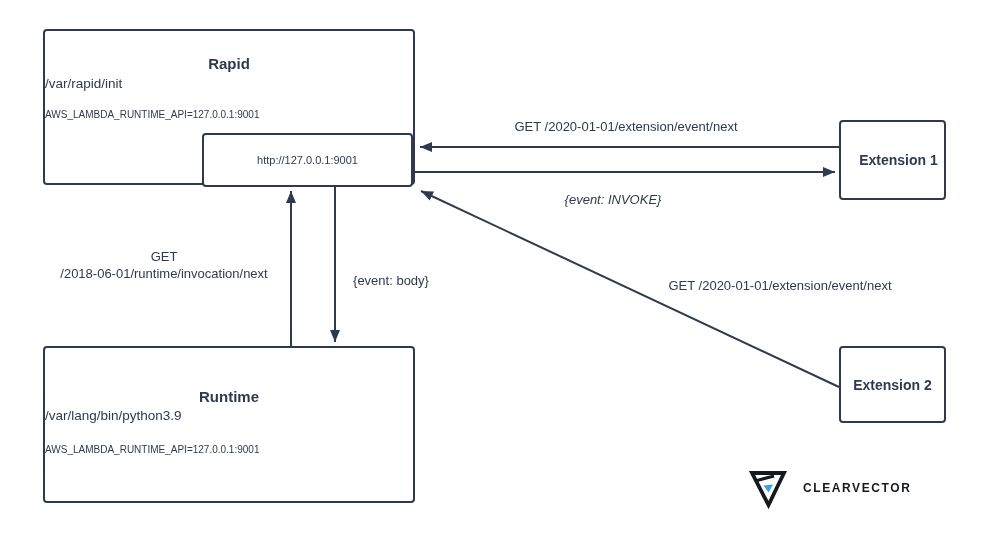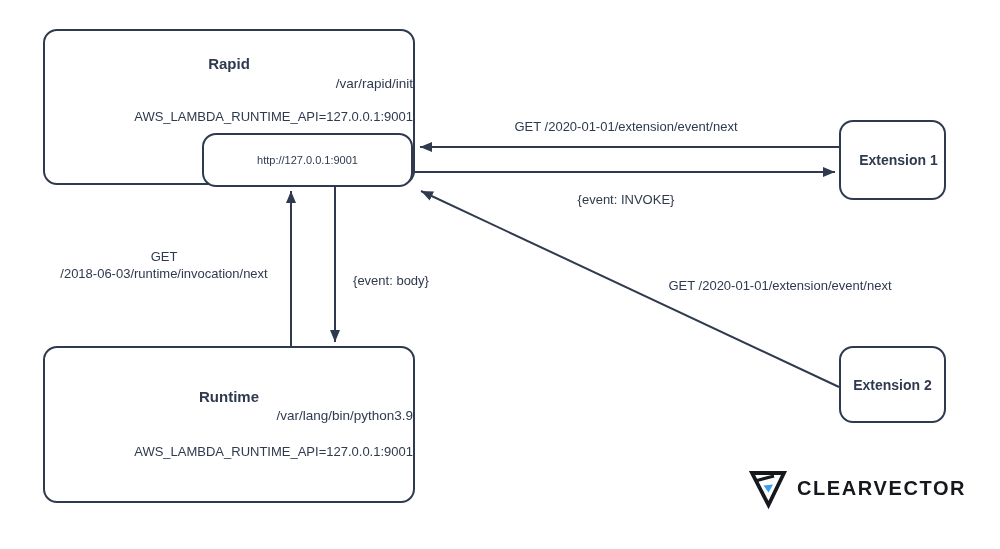--- a/index.html
+++ b/index.html
@@ -17,38 +17,38 @@
     font-family: "Liberation Sans", sans-serif;
     color: var(--text);
     overflow: hidden;
   }
   .canvas { position: absolute; inset: 0; }
 
   .node {
     position: absolute;
     background: var(--background);
     border: 2px solid var(--stroke);
-    border-radius: 14px;
+    border-radius: 4px;
   }
   .node-title {
     position: absolute; left: 0; right: 0;
     text-align: center;
     font-weight: bold; font-size: 15px;
     color: var(--text);
   }
   .node-sub {
     position: absolute; left: 0; right: 0;
-    text-align: right;
+    text-align: left;
     font-size: 13.5px;
     color: var(--text);
   }
   .node-env {
     position: absolute; left: 0; right: 0;
-    text-align: right;
-    font-size: 13px;
+    text-align: left;
+    font-size: 10px;
     color: var(--text);
     white-space: nowrap;
   }
   .node-center {
     display: flex; align-items: center; justify-content: center;
     font-size: 11px;
   }
   .node-center.bold { font-weight: bold; font-size: 14px; }
 
   .edge-label {
@@ -64,22 +64,22 @@
   svg.wires line, svg.wires path.wire { stroke: var(--stroke); stroke-width: 2; fill: none; }
   svg.wires marker path { fill: var(--stroke); stroke: none; }
 
   .logo {
     position: absolute; left: 748px; top: 464px;
     height: 48px; display: flex; align-items: center;
   }
   .logo-mark path { stroke: var(--logo-text); fill: none; }
   .logo-mark polygon.accent { fill: var(--logo-accent); }
   .logo-word {
-    margin-left: 9px;
-    font-size: 20px; font-weight: bold;
+    margin-left: 15px;
+    font-size: 12px; font-weight: bold;
     letter-spacing: 1.6px;
     color: var(--logo-text);
   }
 </style>
 </head>
 <body>
 
 <div class="canvas">
 
   <div class="node" style="left:43px; top:29px; width:372px; height:156px;">
@@ -119,25 +119,25 @@
 
     <line x1="291" y1="346" x2="291" y2="191" marker-end="url(#ah)"></line>
 
     <line x1="335" y1="187" x2="335" y2="342" marker-end="url(#ah)"></line>
 
     <line x1="839" y1="387" x2="421" y2="191" marker-end="url(#ah)"></line>
   </svg>
 
   <div class="edge-label" style="left:446px; top:118px; width:360px;">GET /2020-01-01/extension/event/next</div>
 
-  <div class="edge-label" style="left:526px; top:191px; width:200px;">{event: INVOKE}</div>
+  <div class="edge-label" style="left:513px; top:191px; width:200px;font-style:italic;">{event: INVOKE}</div>
 
   <div class="edge-label" style="left:28px; top:248px; width:272px;">
     <span style="display:block;">GET</span>
-    <span style="display:block;">/2018-06-03/runtime/invocation/next</span>
+    <span style="display:block;">/2018-06-01/runtime/invocation/next</span>
   </div>
 
   <div class="edge-label" style="left:330px; top:272px; width:122px;">{event: body}</div>
 
   <div class="edge-label" style="left:600px; top:277px; width:360px;">GET /2020-01-01/extension/event/next</div>
 
   <div class="logo">
     <svg class="logo-mark" width="40" height="42" viewBox="0 0 40 42">
       <path d="M4 6 L36 6 L20.5 38 Z" stroke-width="3.8" stroke-linejoin="miter"></path>
       <path d="M7 14 L26 9" stroke-width="3.2"></path>

